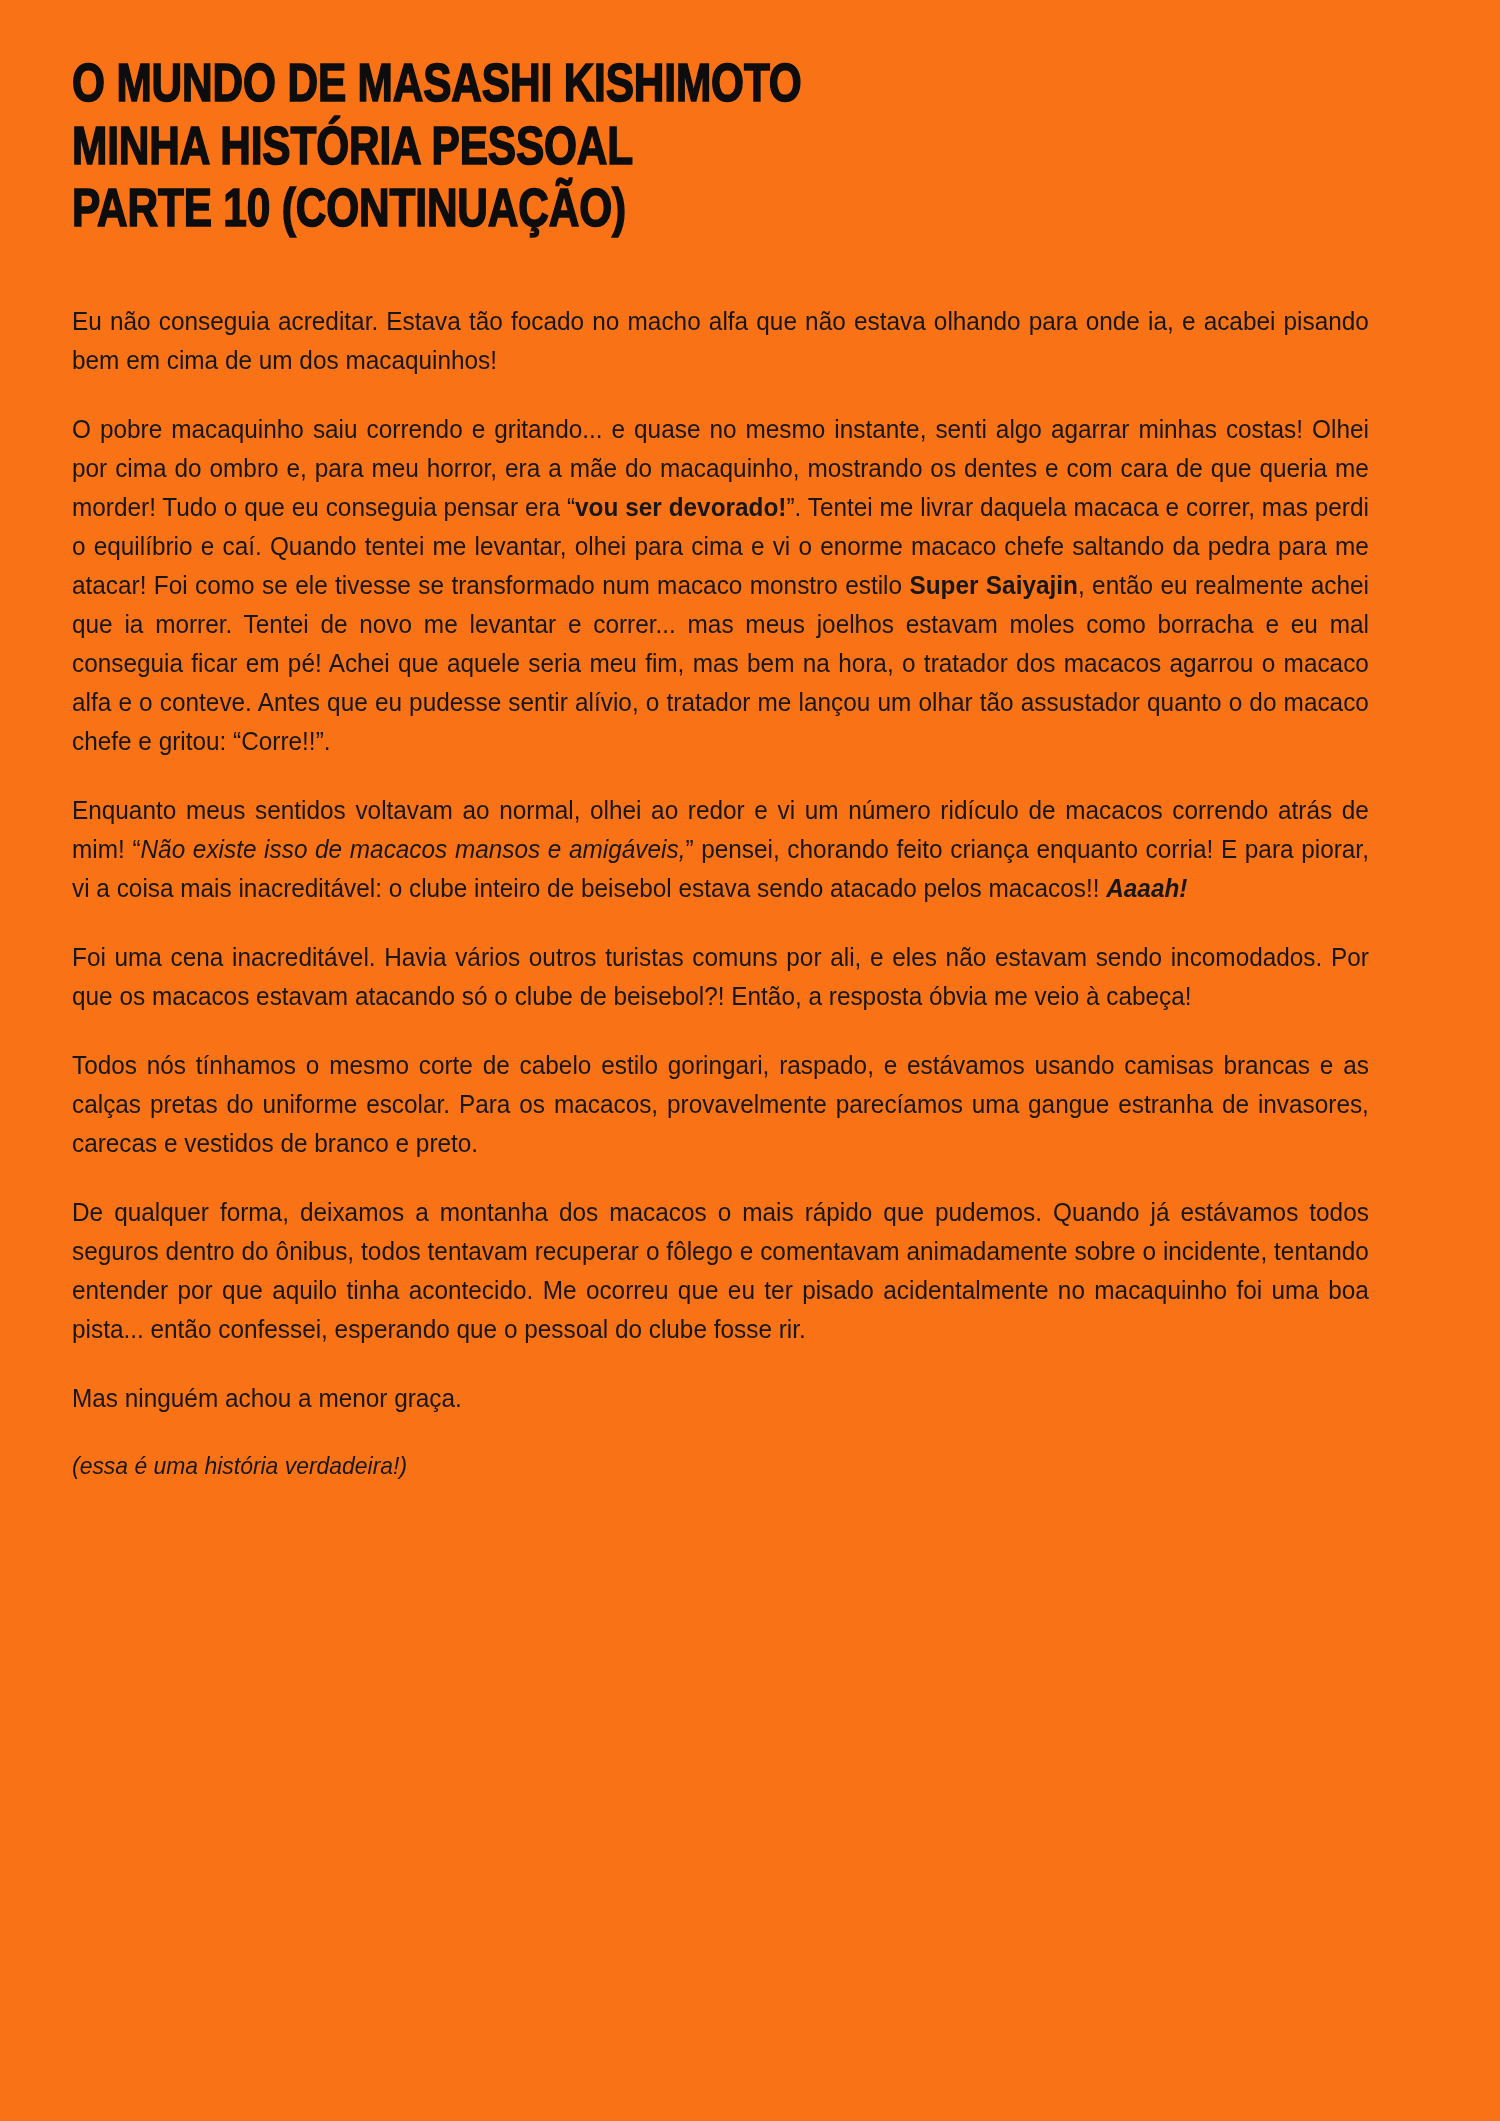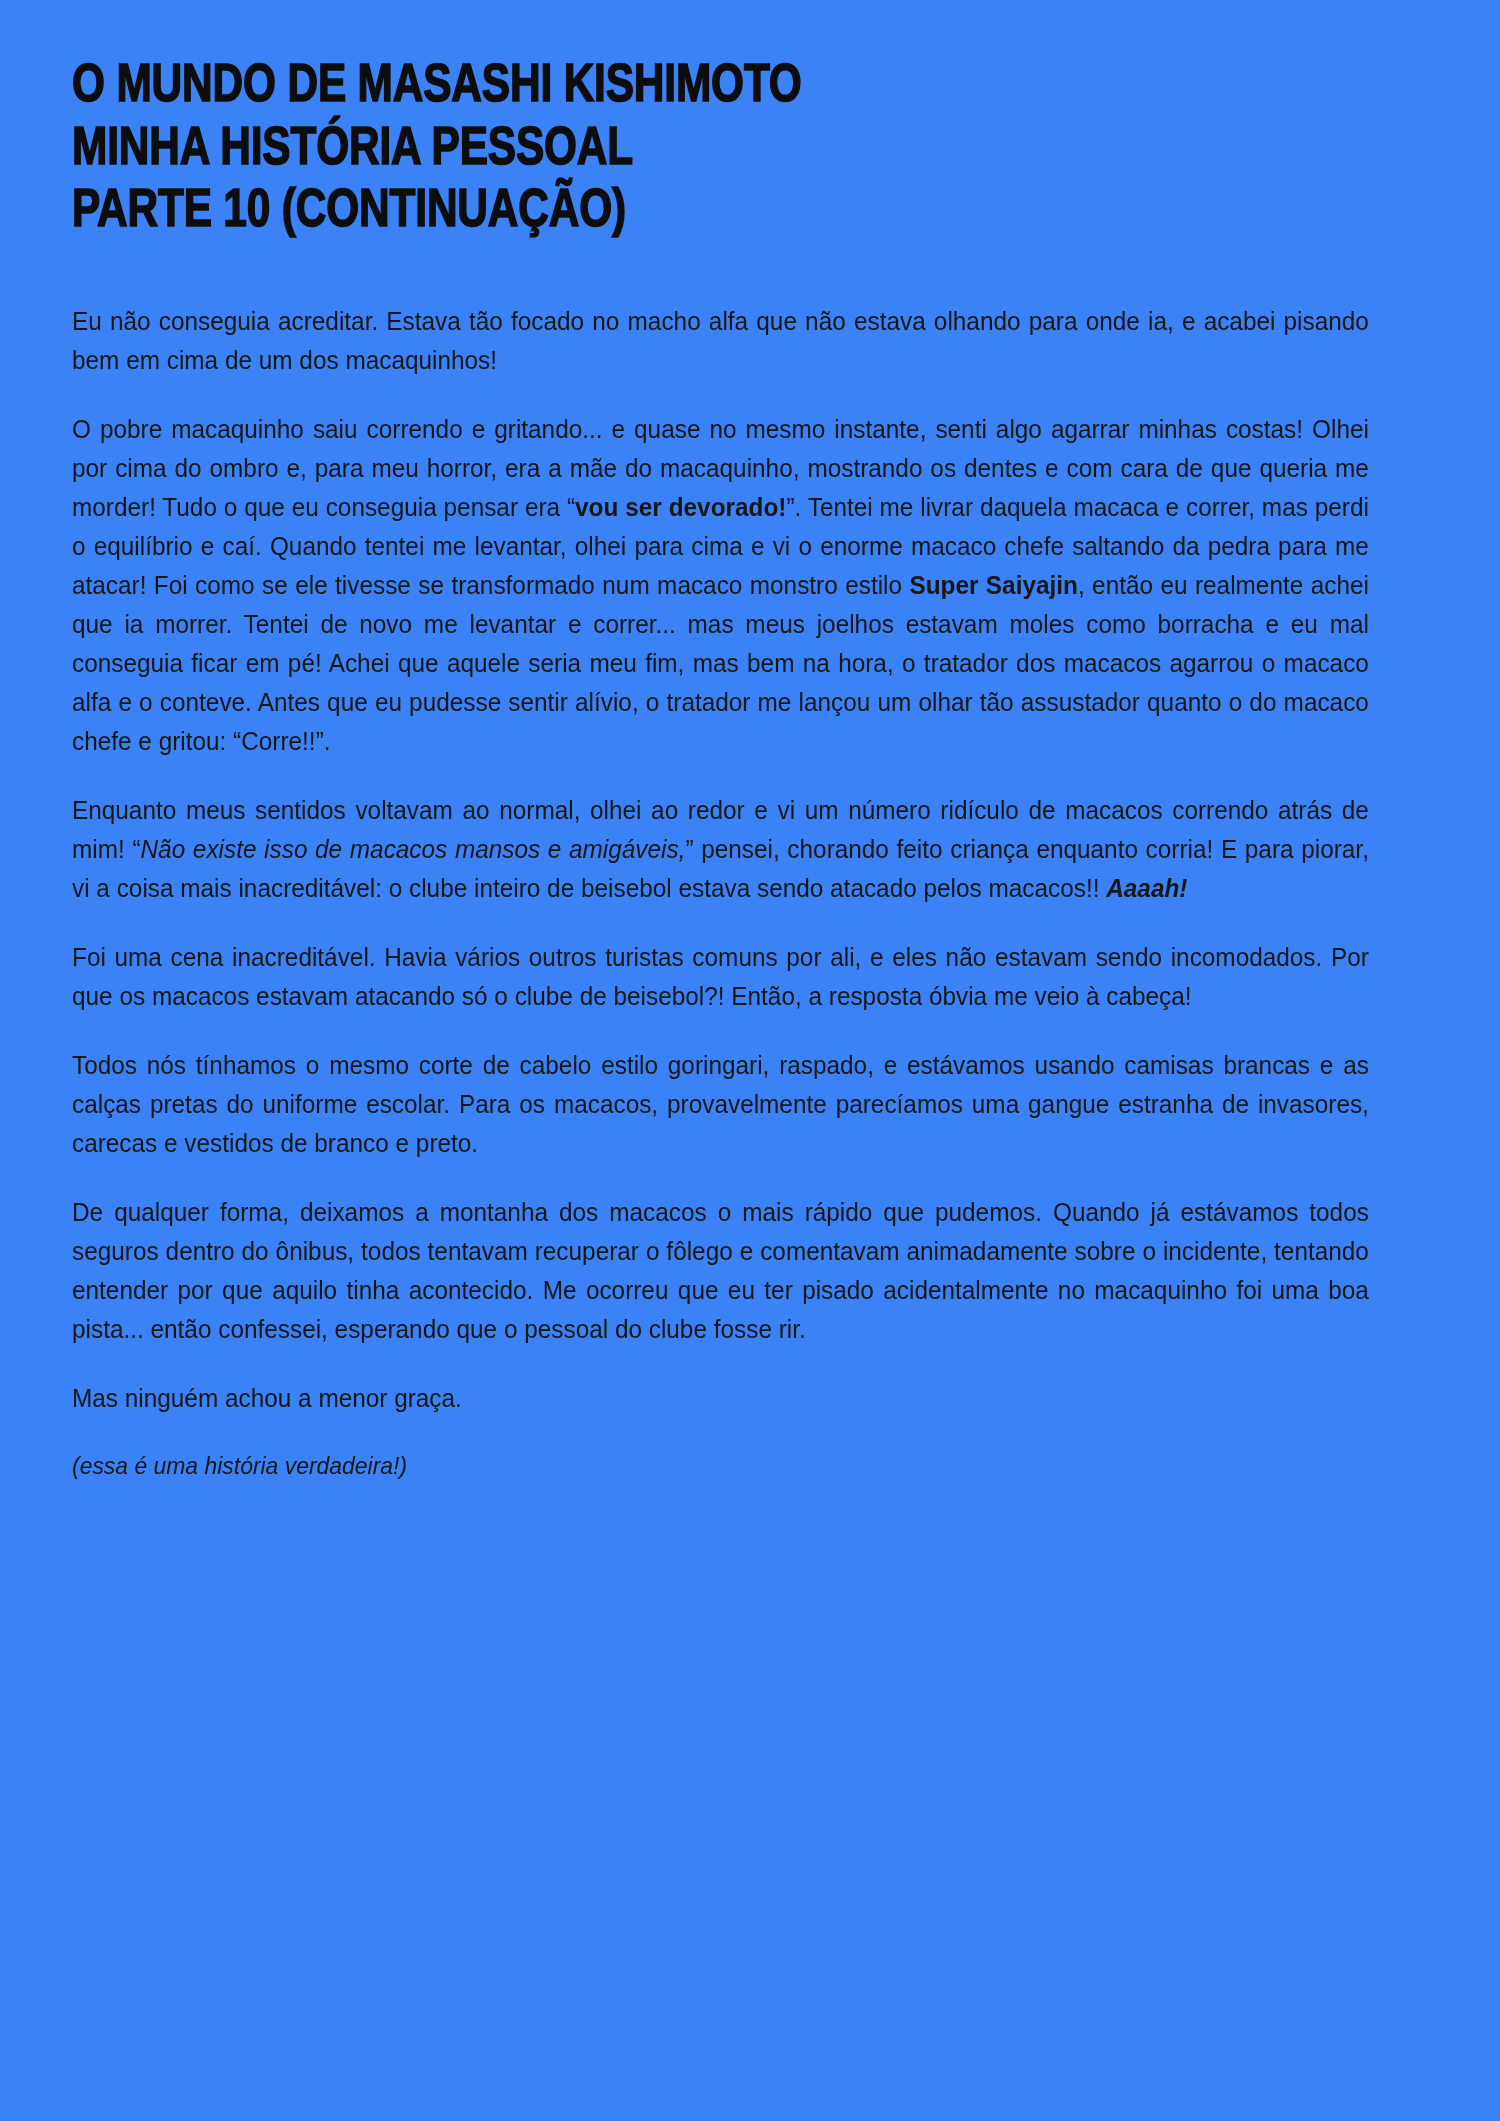--- a/index.html
+++ b/index.html
@@ -15,21 +15,21 @@
     font-family: "Liberation Sans", "DejaVu Sans", sans-serif;
     color: #111111;
     -webkit-font-smoothing: antialiased;
   }
 
   .page {
     box-sizing: border-box;
     width: 1500px;
     min-height: 2121px;
     padding: 52px 70px 40px 72px;
-    background: #3b82f6;
+    background: #f97316;
   }
 
   
   .title-block {
     margin: 0 0 62px 0;
   }
 
   .title-line {
     display: block;
     font-family: "Liberation Sans Narrow", "Liberation Sans", "DejaVu Sans Condensed", sans-serif;

